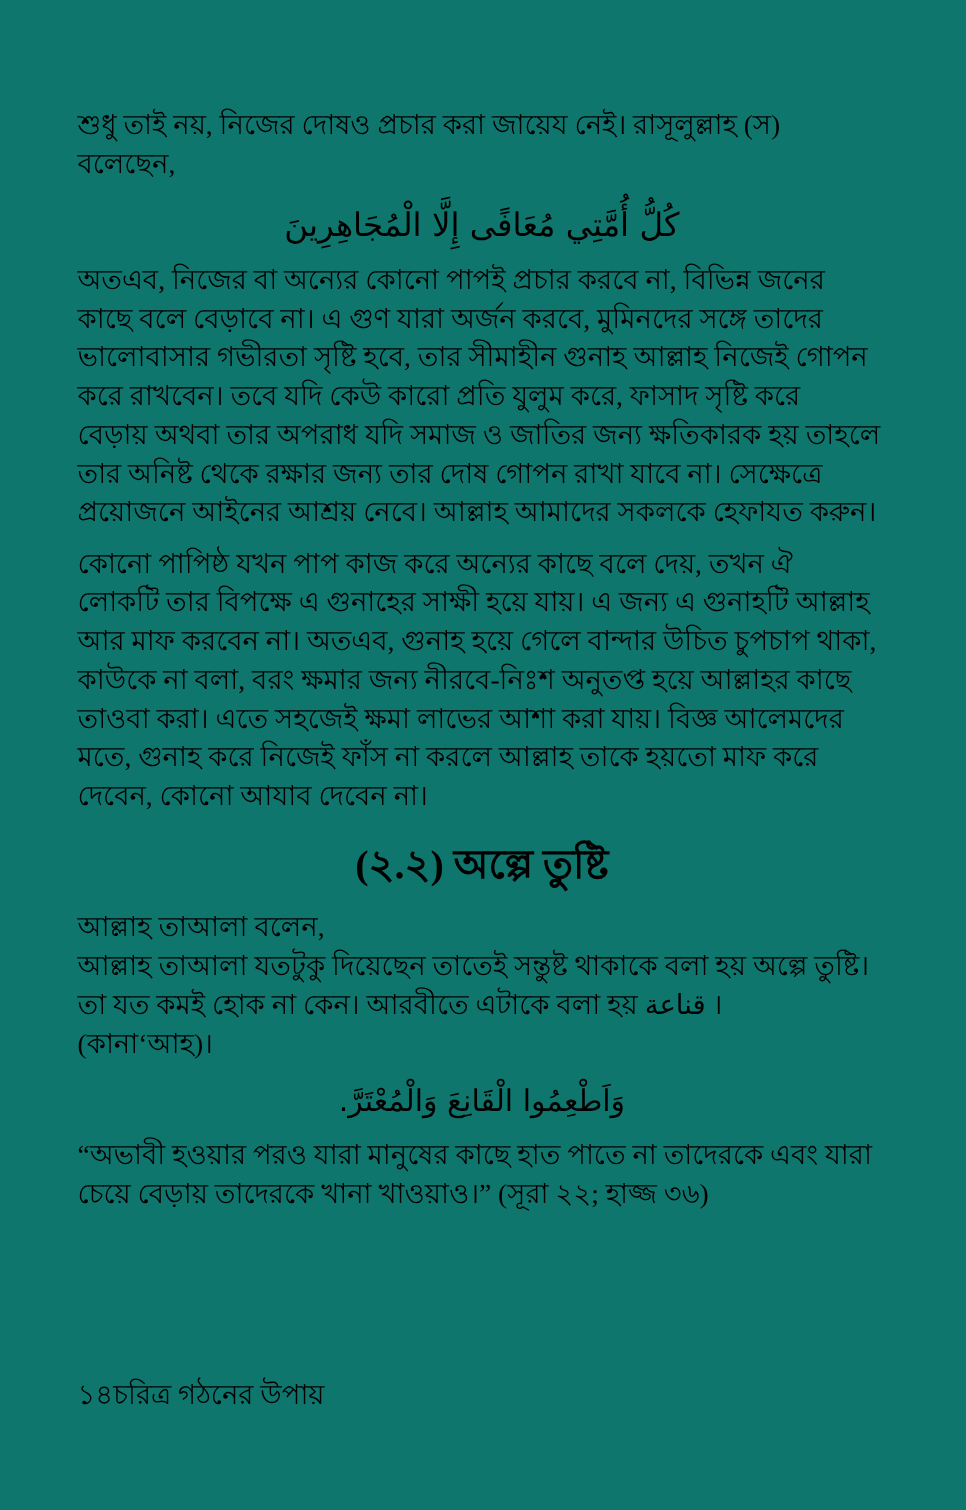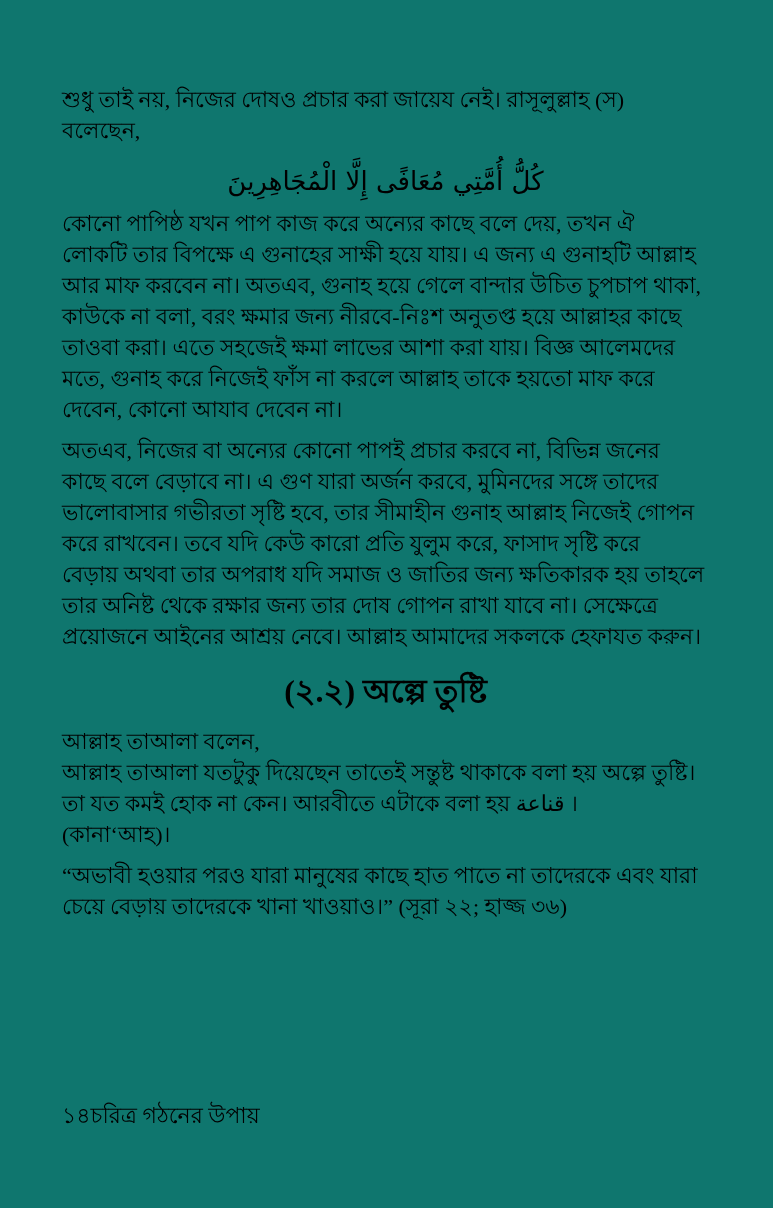--- a/index.html
+++ b/index.html
@@ -64,44 +64,45 @@
 <body>
 
 <div class="page">
 
   <p class="body-para">শুধু তাই নয়, নিজের দোষও প্রচার করা জায়েয নেই। রাসূলুল্লাহ (স)
 বলেছেন,</p>
 
   <div class="arabic-line">كُلُّ أُمَّتِي مُعَافًى إِلَّا الْمُجَاهِرِينَ</div>
 
 
+  <p class="body-para">অতএব, নিজের বা অন্যের কোনো পাপই প্রচার করবে না, বিভিন্ন জনের
+কাছে বলে বেড়াবে না। এ গুণ যারা অর্জন করবে, মুমিনদের সঙ্গে তাদের
+ভালোবাসার গভীরতা সৃষ্টি হবে, তার সীমাহীন গুনাহ আল্লাহ নিজেই গোপন
+করে রাখবেন। তবে যদি কেউ কারো প্রতি যুলুম করে, ফাসাদ সৃষ্টি করে
+বেড়ায় অথবা তার অপরাধ যদি সমাজ ও জাতির জন্য ক্ষতিকারক হয় তাহলে
+তার অনিষ্ট থেকে রক্ষার জন্য তার দোষ গোপন রাখা যাবে না। সেক্ষেত্রে
+প্রয়োজনে আইনের আশ্রয় নেবে। আল্লাহ আমাদের সকলকে হেফাযত করুন।</p>
+
   <p class="body-para">কোনো পাপিষ্ঠ যখন পাপ কাজ করে অন্যের কাছে বলে দেয়, তখন ঐ
 লোকটি তার বিপক্ষে এ গুনাহের সাক্ষী হয়ে যায়। এ জন্য এ গুনাহটি আল্লাহ
 আর মাফ করবেন না। অতএব, গুনাহ হয়ে গেলে বান্দার উচিত চুপচাপ থাকা,
 কাউকে না বলা, বরং ক্ষমার জন্য নীরবে-নিঃশ অনুতপ্ত হয়ে আল্লাহর কাছে
 তাওবা করা। এতে সহজেই ক্ষমা লাভের আশা করা যায়। বিজ্ঞ আলেমদের
 মতে, গুনাহ করে নিজেই ফাঁস না করলে আল্লাহ তাকে হয়তো মাফ করে
 দেবেন, কোনো আযাব দেবেন না।</p>
-
-  <p class="body-para">অতএব, নিজের বা অন্যের কোনো পাপই প্রচার করবে না, বিভিন্ন জনের
-কাছে বলে বেড়াবে না। এ গুণ যারা অর্জন করবে, মুমিনদের সঙ্গে তাদের
-ভালোবাসার গভীরতা সৃষ্টি হবে, তার সীমাহীন গুনাহ আল্লাহ নিজেই গোপন
-করে রাখবেন। তবে যদি কেউ কারো প্রতি যুলুম করে, ফাসাদ সৃষ্টি করে
-বেড়ায় অথবা তার অপরাধ যদি সমাজ ও জাতির জন্য ক্ষতিকারক হয় তাহলে
-তার অনিষ্ট থেকে রক্ষার জন্য তার দোষ গোপন রাখা যাবে না। সেক্ষেত্রে
-প্রয়োজনে আইনের আশ্রয় নেবে। আল্লাহ আমাদের সকলকে হেফাযত করুন।</p>
 
   <h2 class="section-heading">(২.২) অল্পে তুষ্টি</h2>
 
   <p class="body-para lead-in">আল্লাহ তাআলা বলেন,</p>
 
   <p class="body-para">আল্লাহ তাআলা যতটুকু দিয়েছেন তাতেই সন্তুষ্ট থাকাকে বলা হয় অল্পে তুষ্টি।
 তা যত কমই হোক না কেন। আরবীতে এটাকে বলা হয় قناعة ।
 (কানা‘আহ)।</p>
 
+  <div class="arabic-line verse">وَاَطْعِمُوا الْقَانِعَ وَالْمُعْتَرَّ.</div>
 
   <p class="body-para">“অভাবী হওয়ার পরও যারা মানুষের কাছে হাত পাতে না তাদেরকে এবং যারা
 চেয়ে বেড়ায় তাদেরকে খানা খাওয়াও।” (সূরা ২২; হাজ্জ ৩৬)</p>
 
   <div class="footer">
     <span>১৪</span>
     <span>চরিত্র গঠনের উপায়</span>
   </div>
 
 </div>

